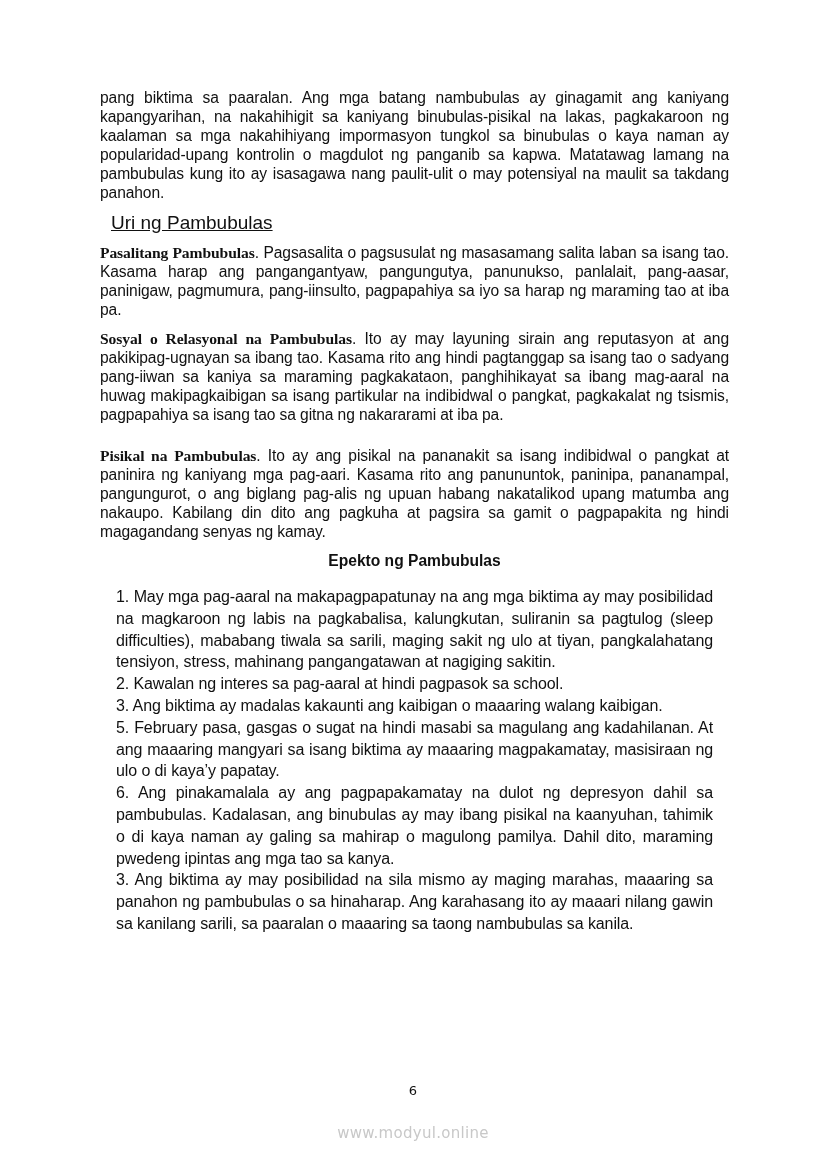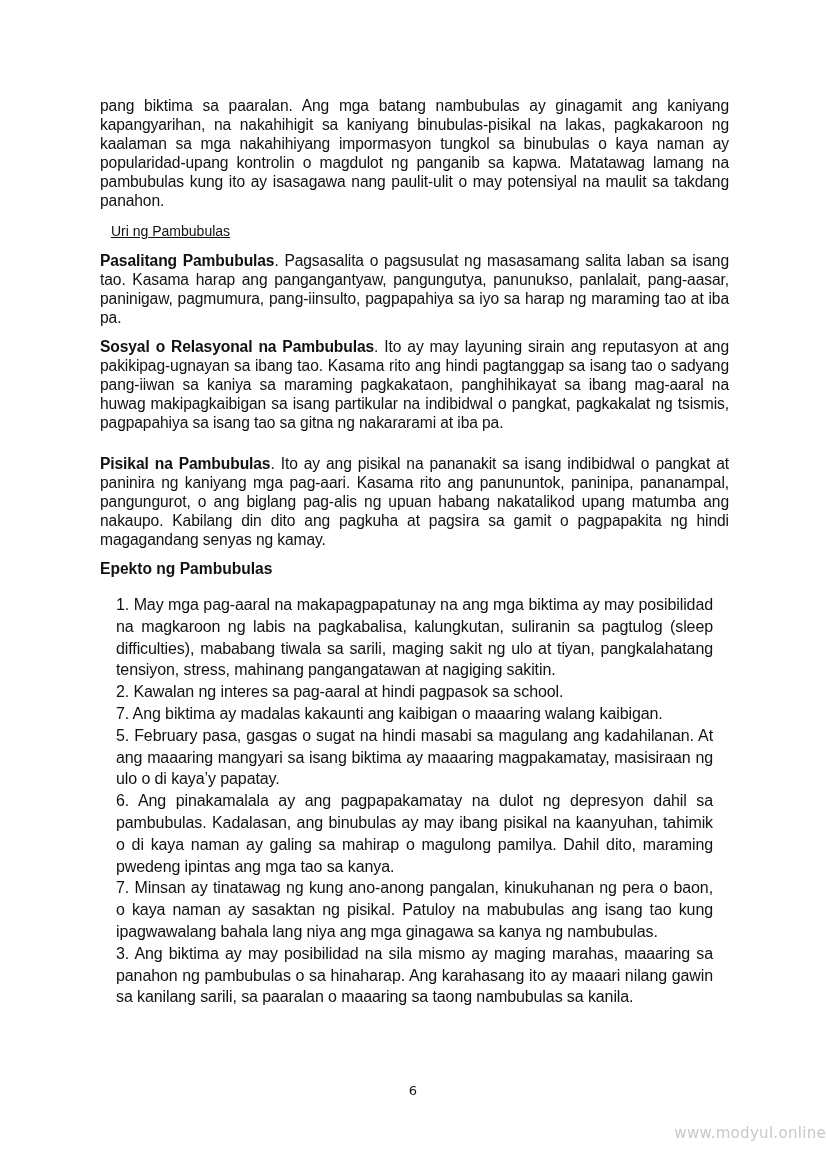--- a/index.html
+++ b/index.html
@@ -1,43 +1,43 @@
 <!DOCTYPE html>
 <html><head>
   <meta charset="utf-8">
   <style>
     html, body { margin: 0; padding: 0; background: #ffffff; }
     body {
       width: 826px; height: 1169px; position: relative; overflow: hidden;
       font-family: "Liberation Sans", sans-serif; color: #111111;
     }
-    .page { position: absolute; left: 100px; top: 96px; width: 629px; }
+    .page { position: absolute; left: 100px; top: 88px; width: 629px; }
     .p {
       font-size: 15.6px; line-height: 19px; text-align: justify;
       margin: 0 0 10px 0;
       letter-spacing: -0.1px;
     }
-    .p b { font-weight: bold; }
+    .p b { font-weight: bold; font-family: Liberation Serif, serif; }
     .h-uri {
-      font-size: 14px; line-height: 22px; margin: 2px 0 9px 11px;
+      font-size: 19px; line-height: 22px; margin: 2px 0 9px 11px;
       text-decoration: underline; font-weight: normal;
     }
-    .h-epekto { font-size: 15.6px; line-height: 19px; font-weight: bold; margin: 0 0 9px 0; }
+    .h-epekto { font-size: 15.6px; line-height: 19px; font-weight: bold; margin: 0 0 9px 0; text-align: center; }
     .gap { height: 12px; }
     .list { margin: 16px; padding: 0; list-style: none; }
     .list li {
       font-size: 16px; line-height: 21.8px; text-align: justify; margin: 0;
       letter-spacing: -0.1px;
     }
     .pagenum {
       position: absolute; left: 0; width: 826px; top: 1083px; text-align: center;
       font-family: "DejaVu Sans", sans-serif; font-size: 13px; color: #111;
     }
     .watermark {
-      position: absolute; left: 0; width: 826px; top: 1124px; text-align: right;
+      position: absolute; left: 0; width: 826px; top: 1124px; text-align: center;
       font-family: "DejaVu Sans", sans-serif; font-size: 15px; color: #c8c8c8;
       letter-spacing: 0.3px;
     }
   </style>
 </head>
 <body>
 
 <div class="page">
   <p class="p">pang biktima sa paaralan. Ang mga batang nambubulas ay ginagamit ang kaniyang kapangyarihan, na nakahihigit sa kaniyang binubulas-pisikal na lakas, pagkakaroon ng kaalaman sa mga nakahihiyang impormasyon tungkol sa binubulas o kaya naman ay popularidad-upang kontrolin o magdulot ng panganib sa kapwa. Matatawag lamang na pambubulas kung ito ay isasagawa nang paulit-ulit o may potensiyal na maulit sa takdang panahon.</p>
 
@@ -49,22 +49,21 @@
 
   <div class="gap"></div>
 
   <p class="p"><b>Pisikal na Pambubulas</b><span>. Ito ay ang pisikal na pananakit sa isang indibidwal o pangkat at paninira ng kaniyang mga pag-aari. Kasama rito ang panununtok, paninipa, pananampal, pangungurot, o ang biglang pag-alis ng upuan habang nakatalikod upang matumba ang nakaupo. Kabilang  din dito ang pagkuha at pagsira sa gamit o pagpapakita ng hindi magagandang senyas ng kamay.</span></p>
 
   <div class="h-epekto">Epekto ng Pambubulas</div>
 
   <ul class="list">
     <li>1. May mga pag-aaral na makapagpapatunay na ang mga biktima ay may posibilidad na magkaroon ng labis na pagkabalisa, kalungkutan, suliranin sa pagtulog (sleep difficulties), mababang tiwala sa sarili, maging sakit ng ulo at tiyan, pangkalahatang tensiyon, stress, mahinang pangangatawan at nagiging sakitin.</li>
     <li>2. Kawalan ng interes sa pag-aaral at hindi pagpasok sa school.</li>
-    <li>7. Ang biktima ay madalas kakaunti ang kaibigan o maaaring walang kaibigan.</li>
+    <li>3. Ang biktima ay madalas kakaunti ang kaibigan o maaaring walang kaibigan.</li>
     <li>5. February pasa, gasgas o sugat na hindi masabi sa magulang ang kadahilanan. At ang maaaring mangyari sa isang biktima ay maaaring magpakamatay, masisiraan ng ulo o di kaya’y papatay.</li>
     <li>6. Ang pinakamalala ay ang pagpapakamatay na dulot ng depresyon dahil sa pambubulas. Kadalasan, ang binubulas ay may ibang pisikal na kaanyuhan, tahimik o di kaya naman ay galing sa mahirap o magulong pamilya. Dahil dito, maraming pwedeng ipintas ang mga tao sa kanya.</li>
-    <li>7. Minsan ay tinatawag ng kung ano-anong pangalan, kinukuhanan ng pera o baon, o kaya naman ay sasaktan ng pisikal. Patuloy na mabubulas ang isang tao kung ipagwawalang bahala lang niya ang mga ginagawa sa kanya ng nambubulas.</li>
     <li>3. Ang biktima ay may posibilidad na sila mismo ay maging marahas, maaaring sa panahon ng pambubulas o sa hinaharap. Ang karahasang ito ay maaari nilang gawin sa kanilang sarili, sa paaralan o maaaring sa taong nambubulas sa kanila.</li>
   </ul>
 </div>
 
 <div class="pagenum">6</div>
 <div class="watermark">www.modyul.online</div>
 
 </body></html>

